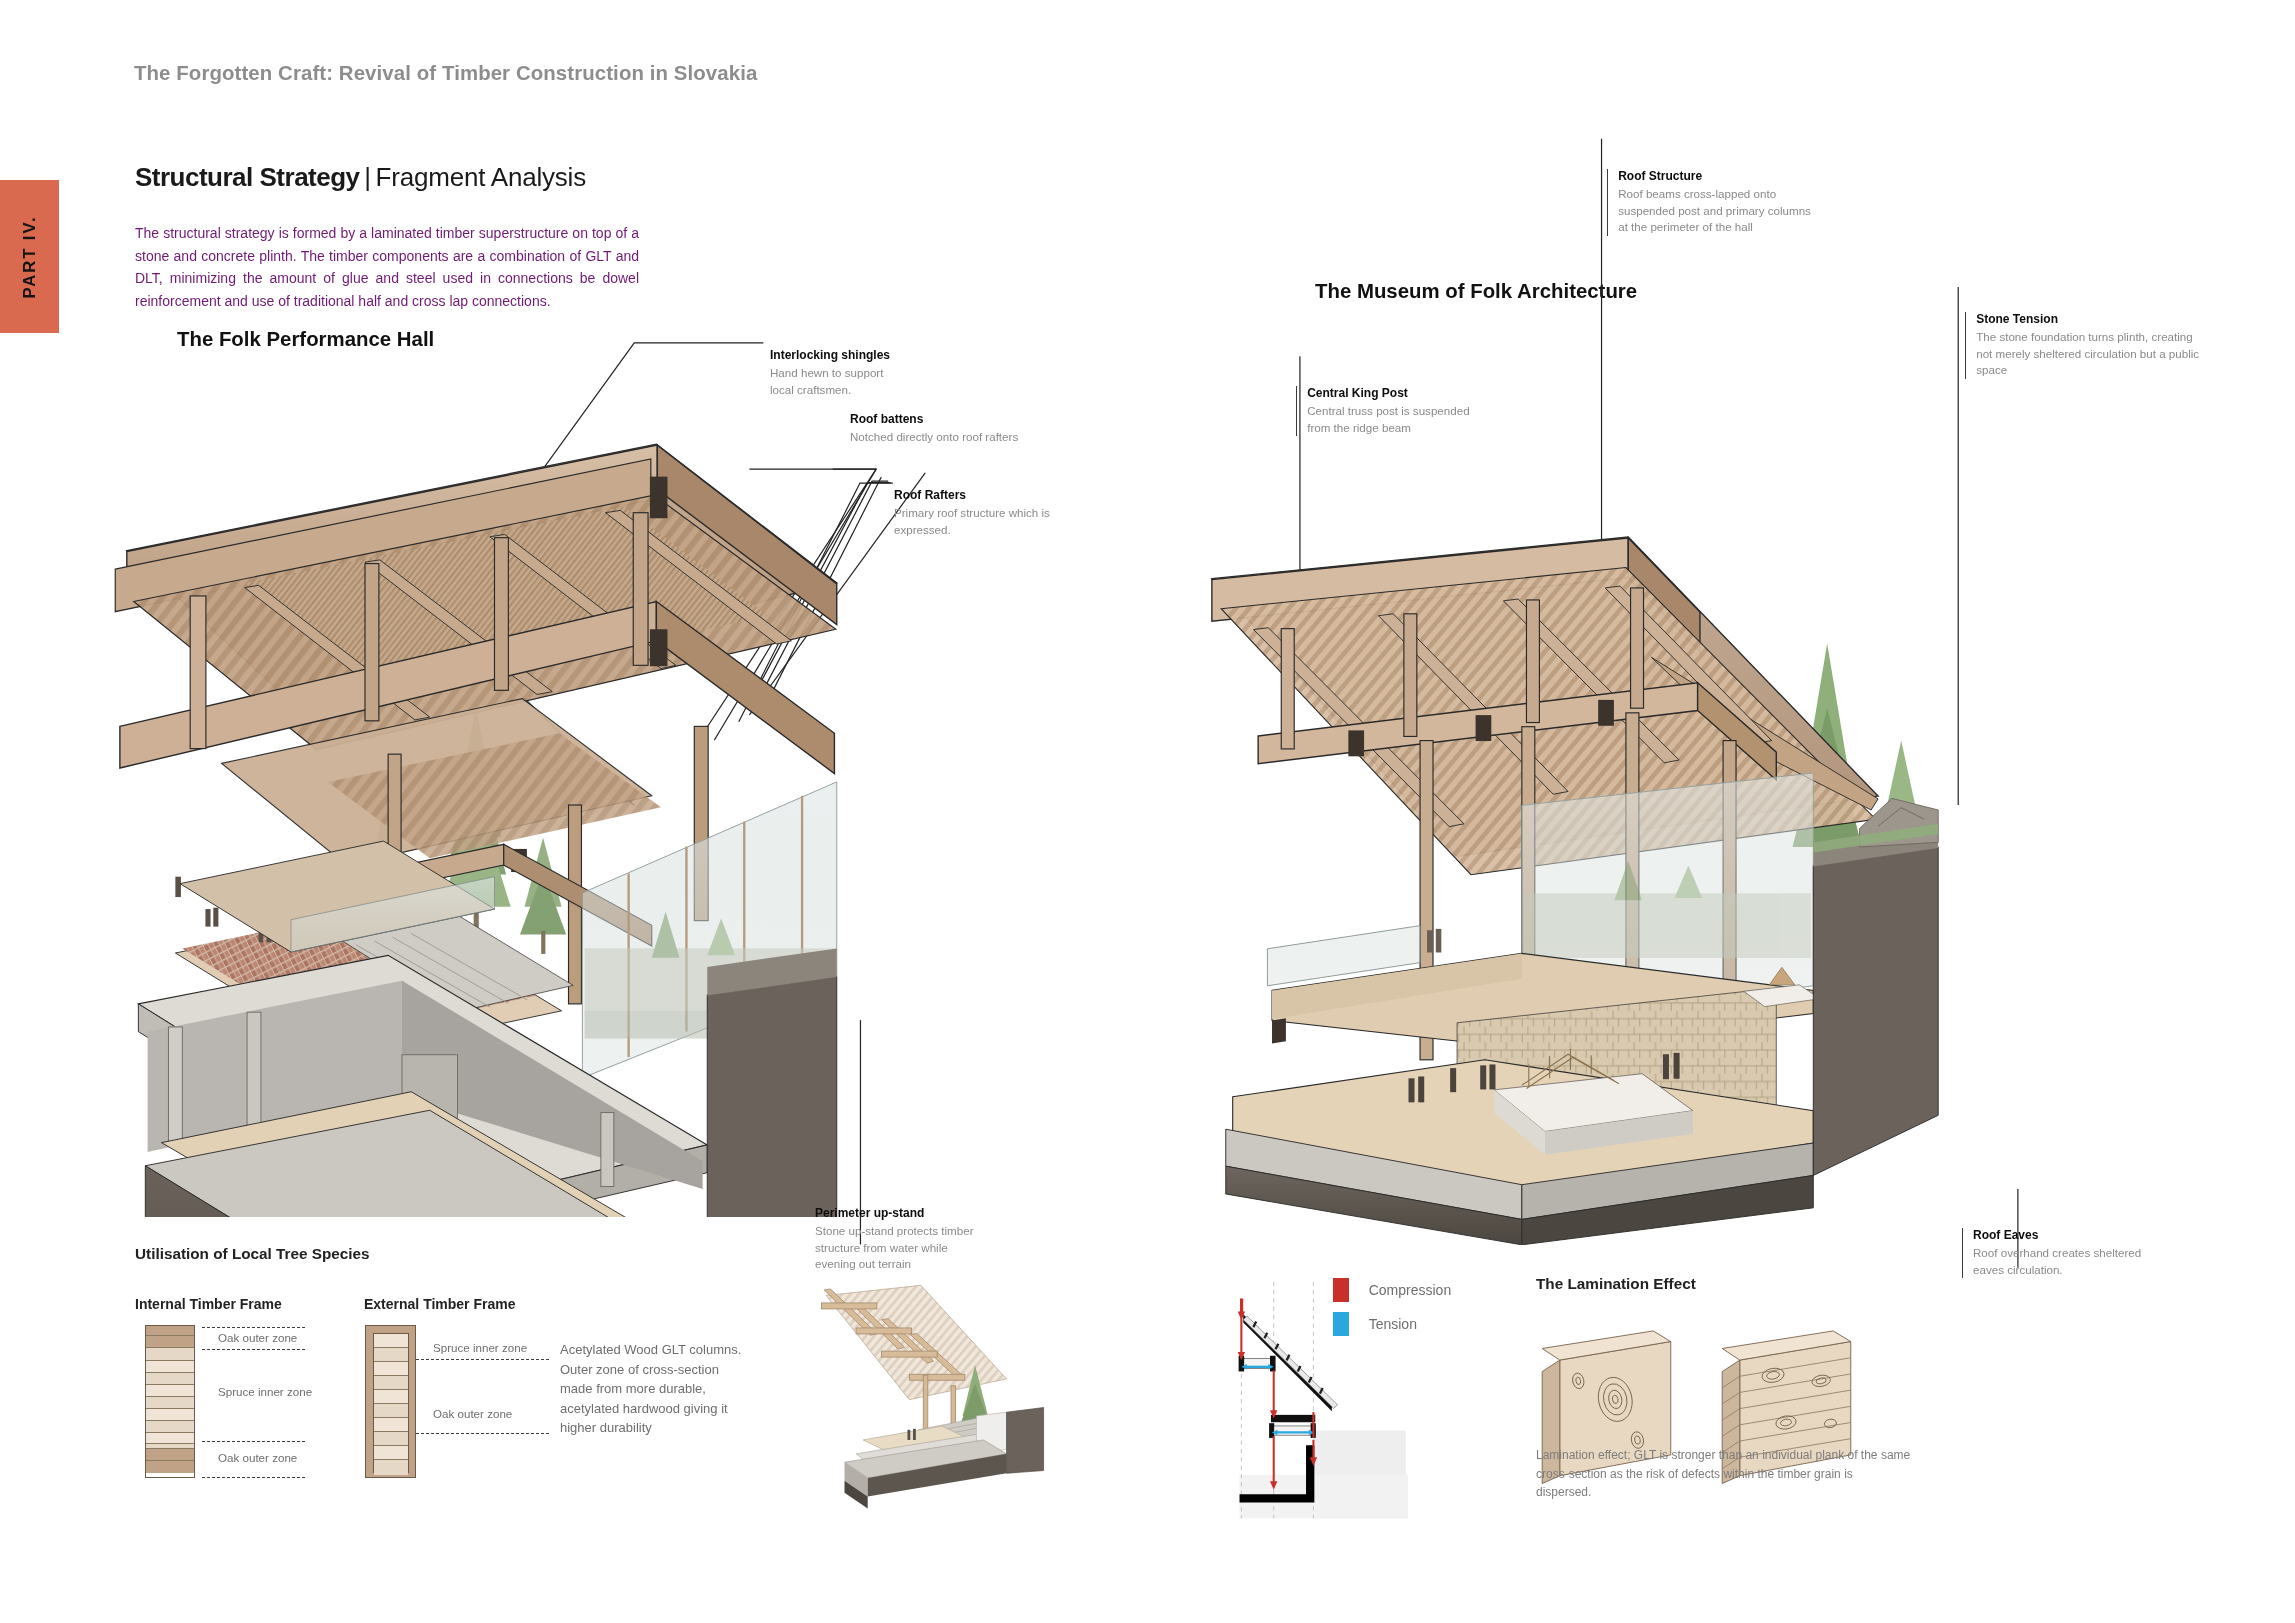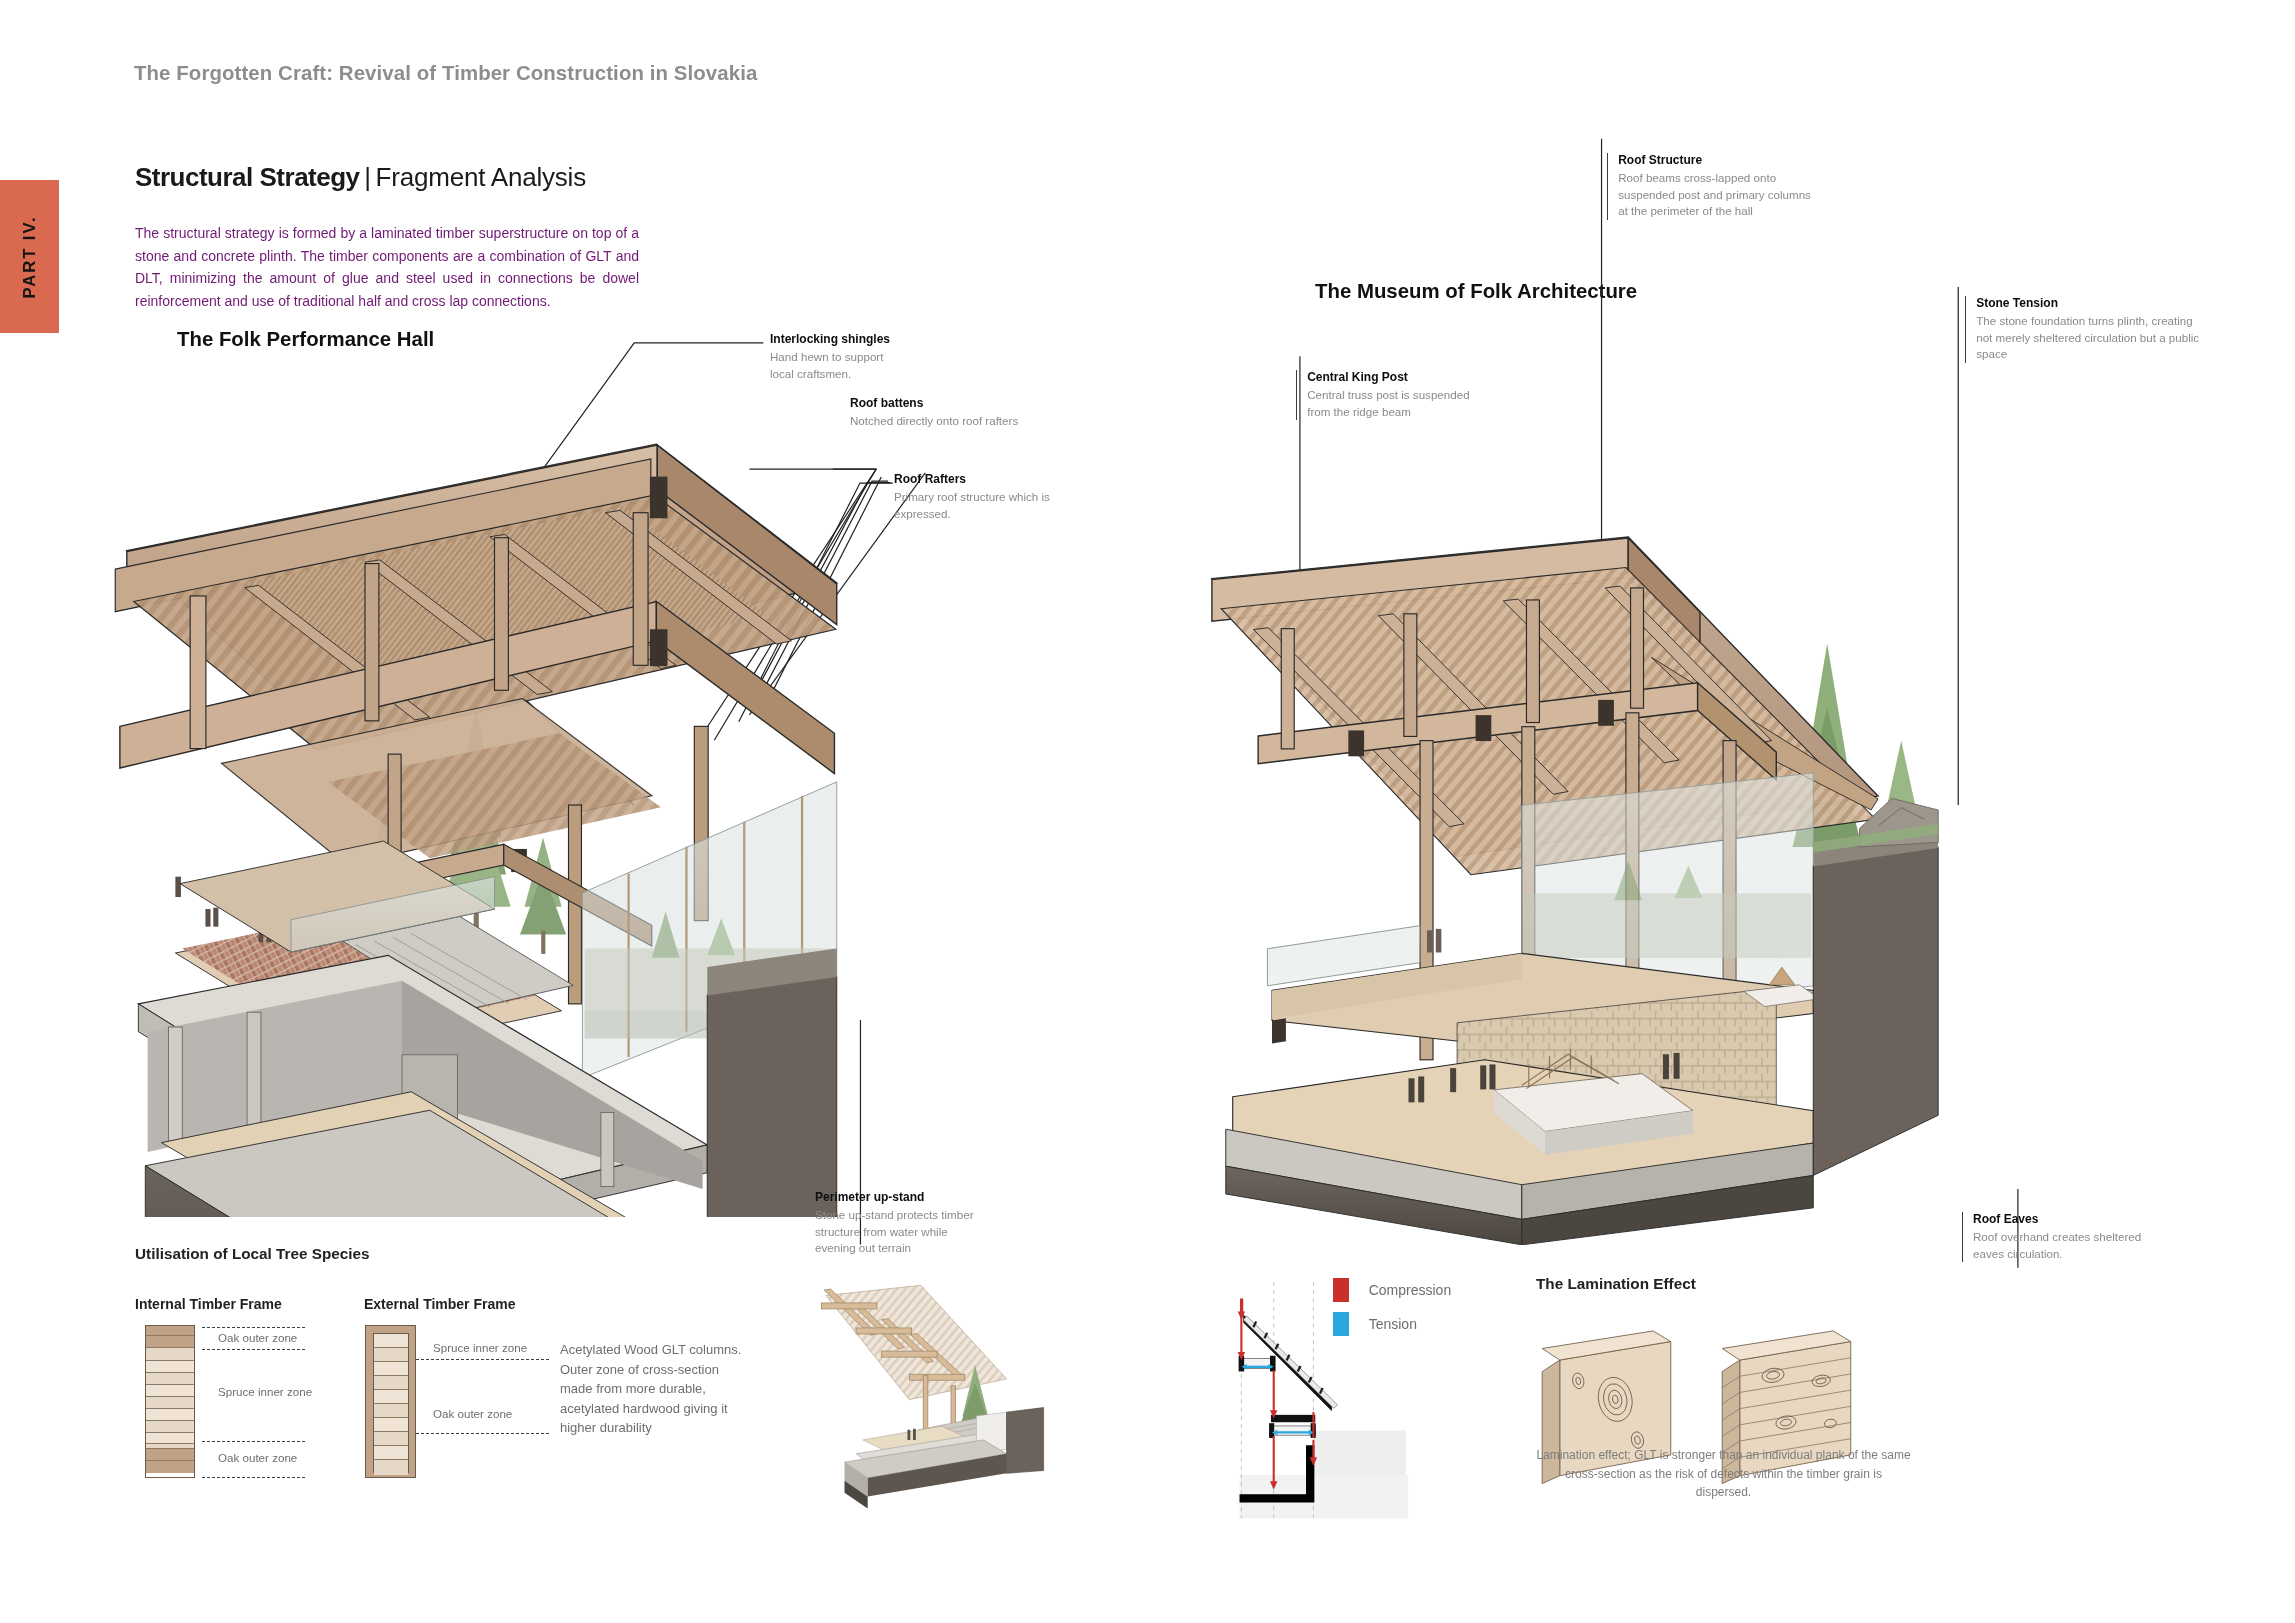--- a/index.html
+++ b/index.html
@@ -40,41 +40,41 @@
   #hall-title{left:177px;top:328px;}
   #museum-title{left:1315px;top:280px;}
   .block-title{font-size:15.3px;font-weight:600;color:#222;white-space:nowrap;}
   #species-title{left:135px;top:1245px;}
   #lamination-title{left:1536px;top:1275px;}
   .sub-title{font-size:14px;font-weight:600;color:#222;white-space:nowrap;}
   #internal-title{left:135px;top:1296px;}
   #external-title{left:364px;top:1296px;}
 
   
-  .callout{position:absolute;}
+  .callout{position:absolute;margin-top:16px;}
   .callout .c-title{font-size:12px;font-weight:700;color:#0d0d0d;line-height:1.3;margin-bottom:1.9px;}
   .callout .c-body{font-size:11.6px;font-weight:400;color:#8a8a8a;line-height:1.42;}
   .callout.with-bar{padding-left:10.2px;border-left:0.9px solid #3a3a3a;}
 
   
   #leaders{position:absolute;left:0;top:0;width:2295px;height:1623px;pointer-events:none;}
   .col-stack{position:absolute;border:0.9px solid #6a5a49;box-sizing:border-box;}
   .lam{box-sizing:border-box;border-bottom:0.7px solid #8d7a63;}
   .lam.oak{background:#c0a287;}
   .lam.spruce{background:#e6d8c6;}
   .lam.spruce-l{background:#efe4d5;}
   .ext-inner{position:absolute;border:0.9px solid #6a5a49;box-sizing:border-box;}
   .zone-label{position:absolute;font-size:11.6px;color:#6e6e6e;white-space:nowrap;}
   .dashline{position:absolute;border-top:1.4px dashed #3c3c3c;}
   .glt-note{position:absolute;font-size:13px;color:#6e6e6e;line-height:1.5;width:194px;}
 
   
   #lamination-caption{
     position:absolute;left:1536px;top:1446px;width:375px;
-    font-size:12px;color:#7d7d7d;line-height:1.55;text-align:center;
+    font-size:12px;color:#7d7d7d;line-height:1.55;
   }
 
   
   .legend-row{position:absolute;display:flex;align-items:center;gap:20px;}
   .legend-sw{width:15.7px;height:24px;display:block;}
   .legend-tx{font-size:14px;color:#6e6e6e;white-space:nowrap;}
 
   
   .render{position:absolute;}
   .render svg{display:block;}

